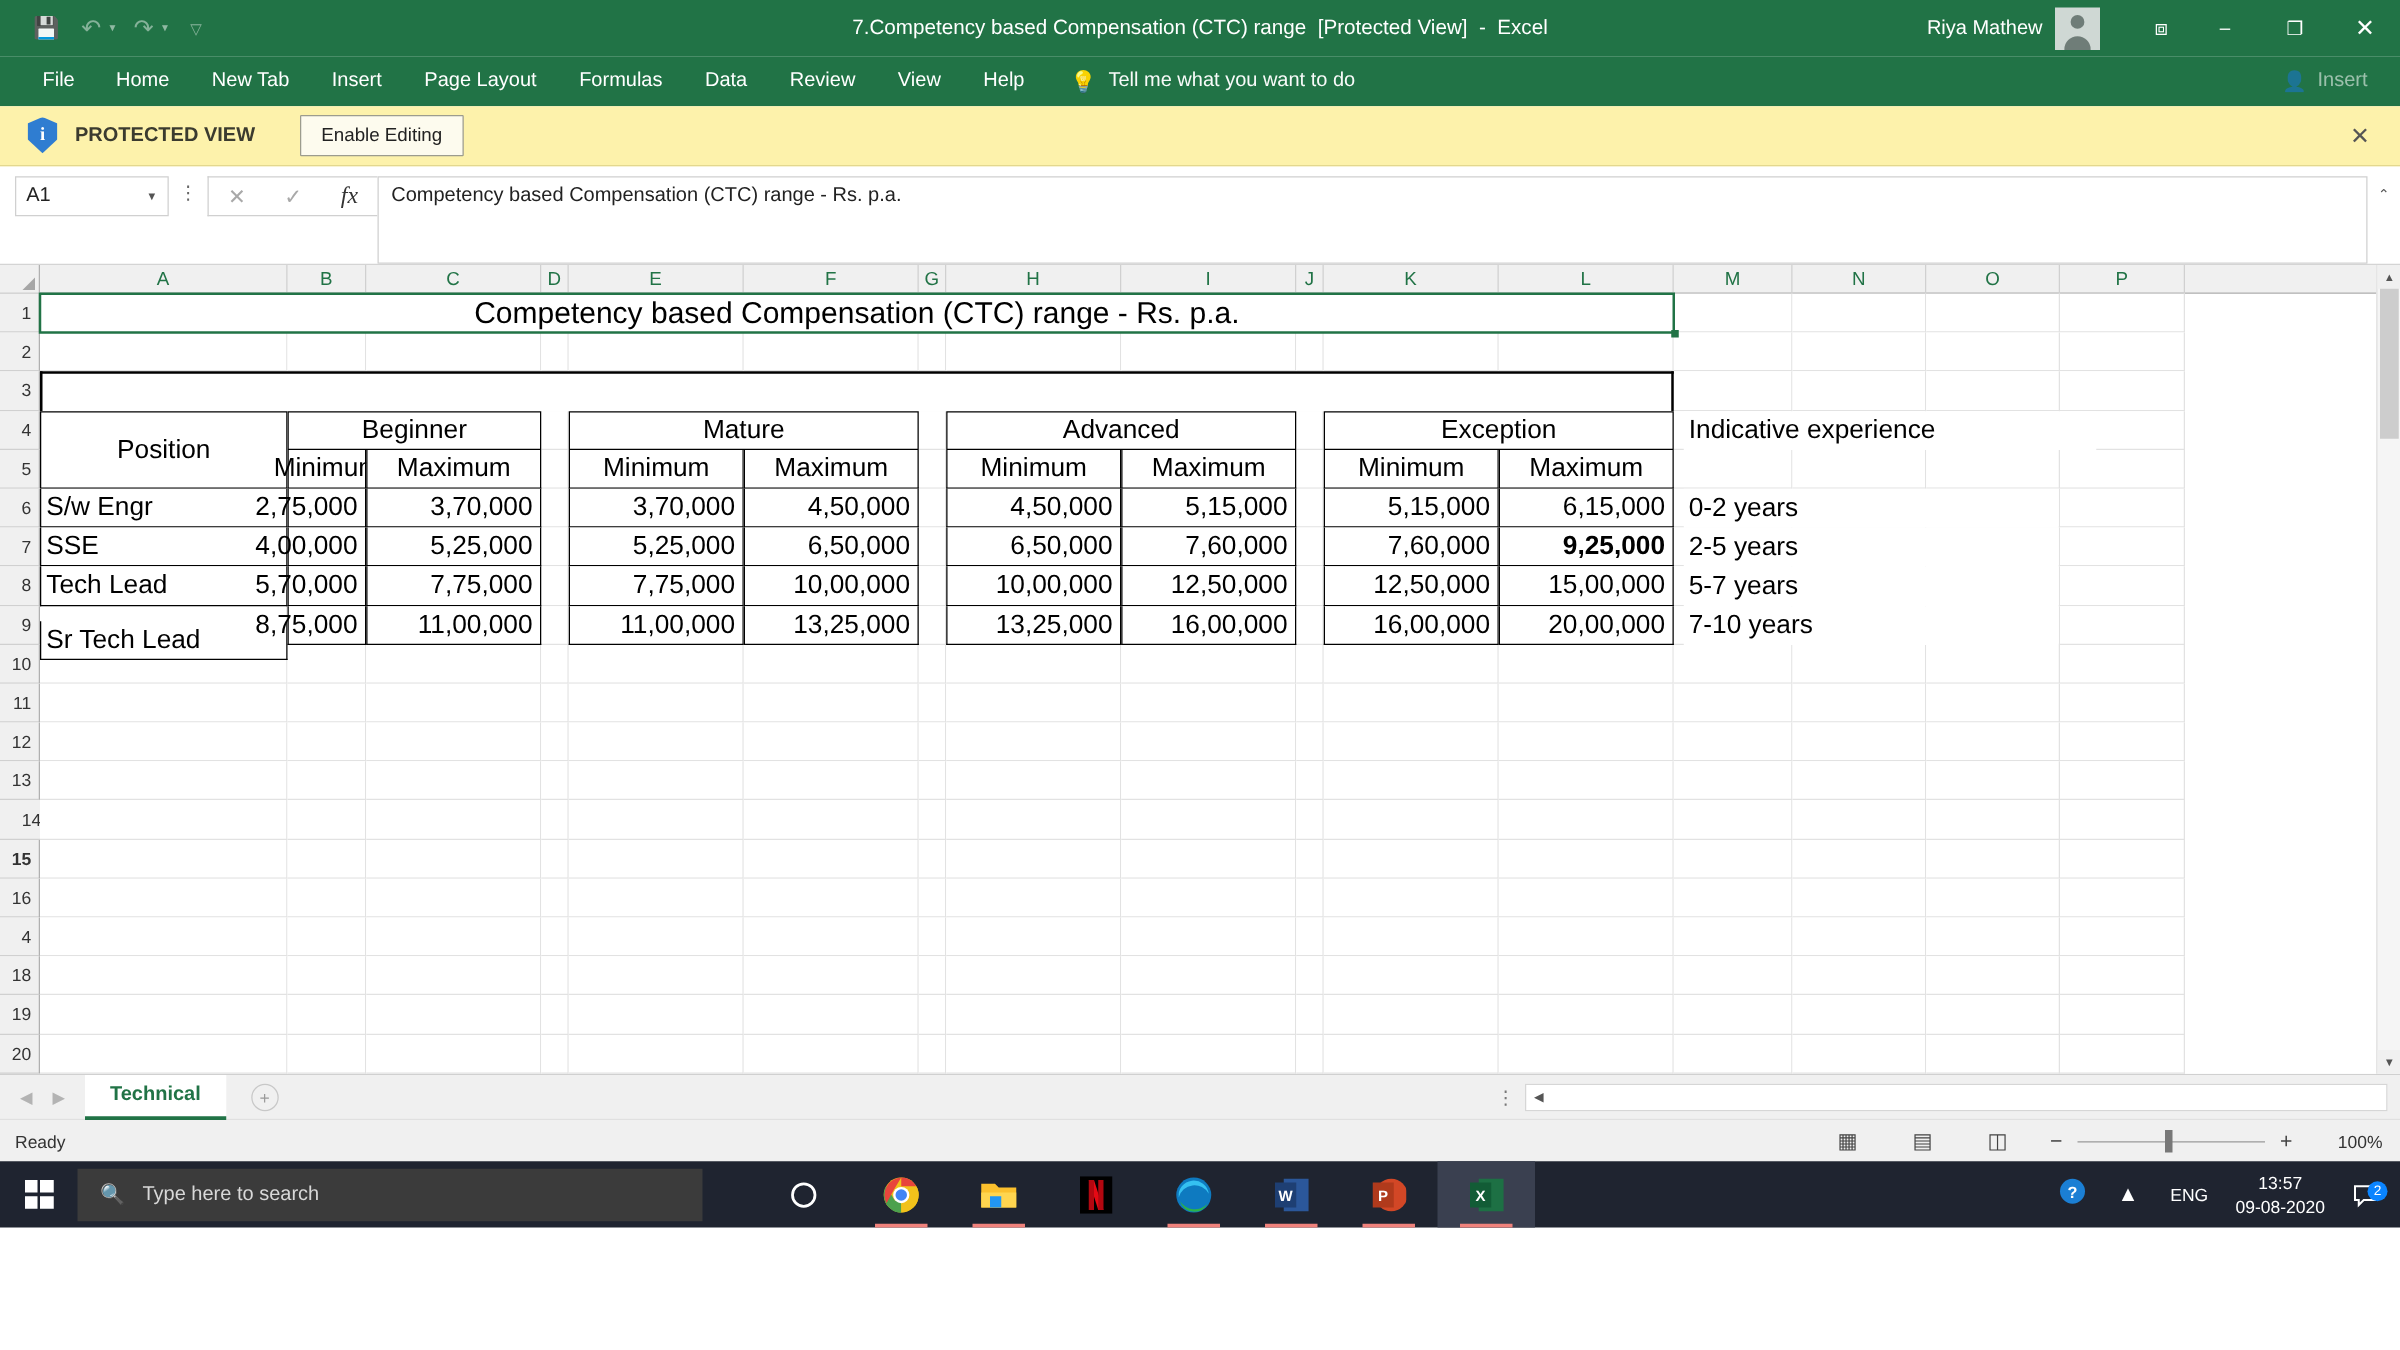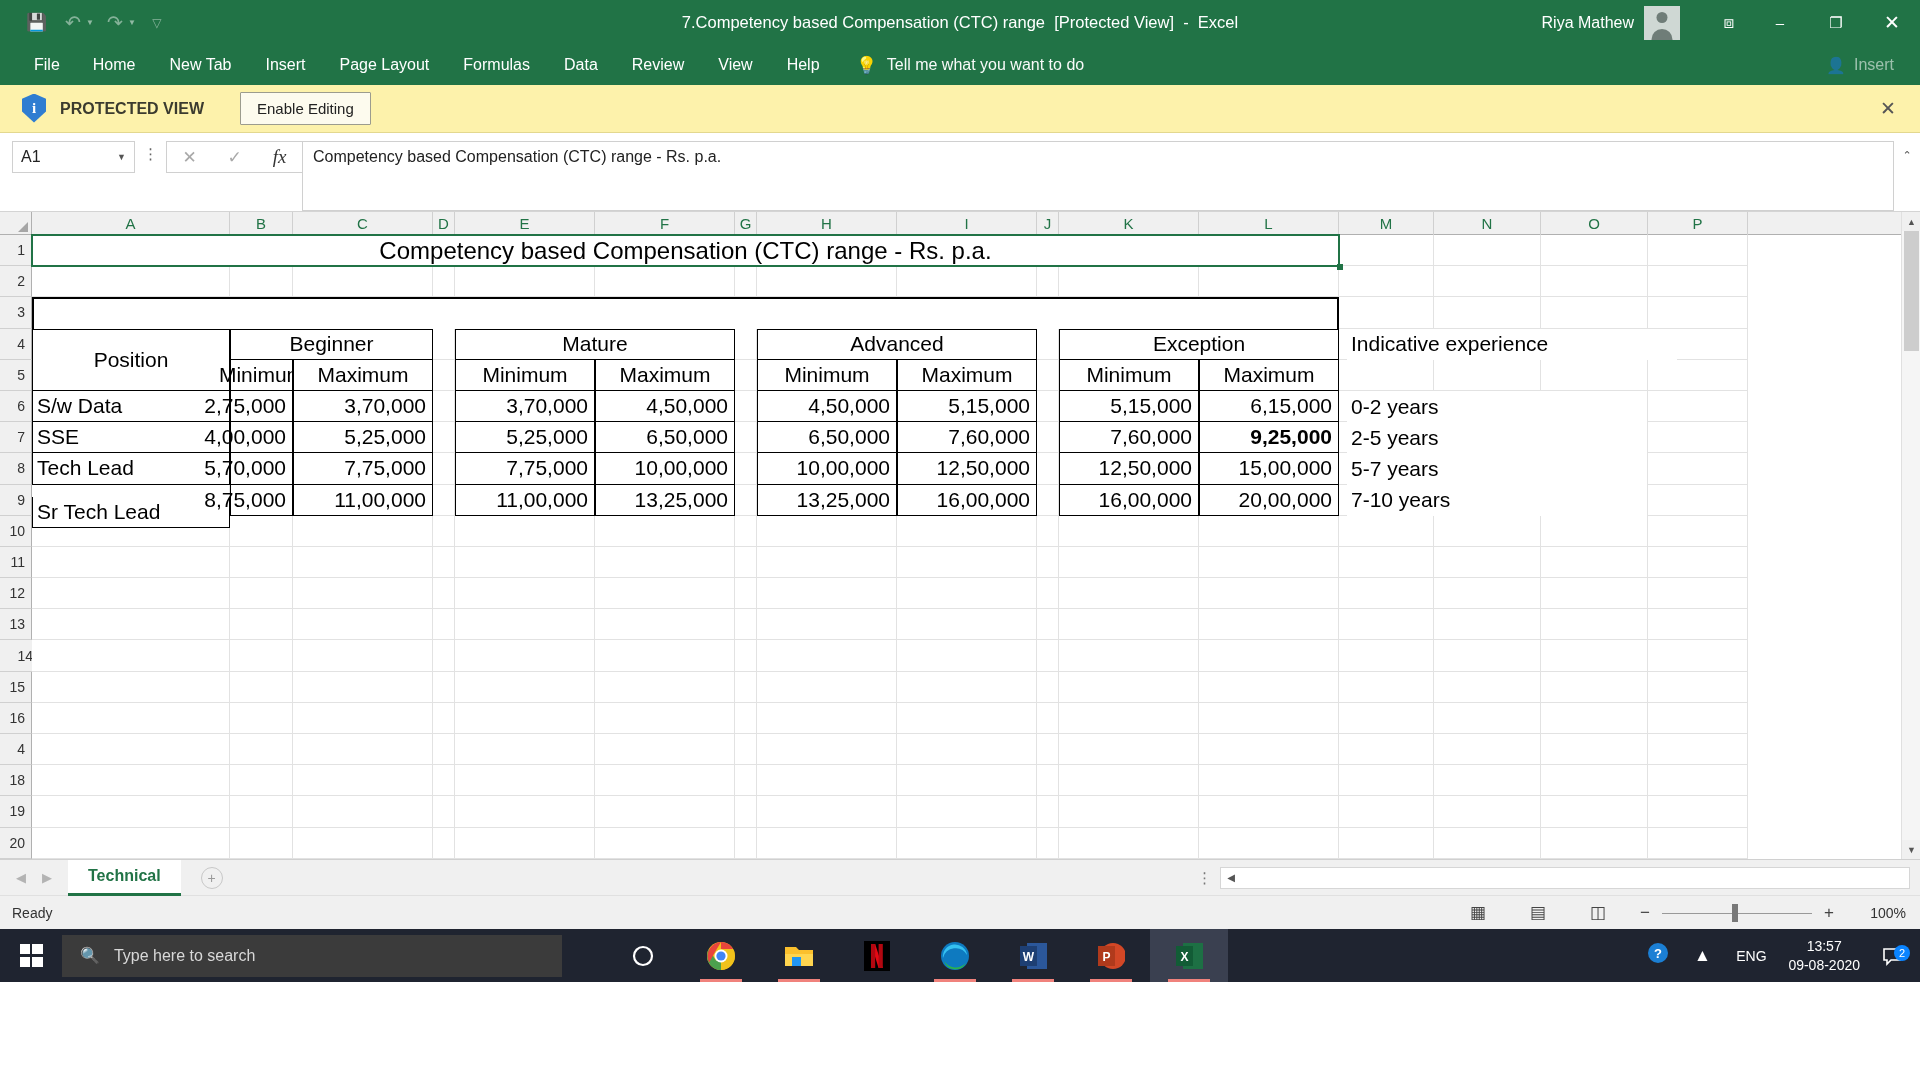--- a/index.html
+++ b/index.html
@@ -361,21 +361,21 @@
         <div class="rowhdr" style="height: 31.2px;">5</div>
         <div class="rowhdr" style="height: 31.2px;">6</div>
         <div class="rowhdr" style="height: 31.2px;">7</div>
         <div class="rowhdr" style="height: 31.2px;">8</div>
         <div class="rowhdr" style="height: 31.2px;">9</div>
         <div class="rowhdr" style="height: 31.2px;">10</div>
         <div class="rowhdr" style="height: 31.2px;">11</div>
         <div class="rowhdr" style="height: 31.2px;">12</div>
         <div class="rowhdr" style="height: 31.2px; padding-left: 16px;">13</div>
         <div class="rowhdr" style="height: 31.2px; padding-left: 33px;">14</div>
-        <div class="rowhdr" style="height: 31.2px;">15</div>
+        <div class="rowhdr" style="height: 31.2px; font-weight: bold;">15</div>
         <div class="rowhdr" style="height: 31.2px;">16</div>
         <div class="rowhdr" style="height: 31.2px;">4</div>
         <div class="rowhdr" style="height: 31.2px;">18</div>
         <div class="rowhdr" style="height: 31.2px;">19</div>
         <div class="rowhdr" style="height: 31.2px; text-align: right;">20</div>
       </div>
     <div class="cells" id="cells">
       <div id="gridrows">
           <div class="gridrow" style="height: 31.2px;">
             <div class="cell" style="width: 198px; height: 31.2px;"></div>
@@ -747,21 +747,21 @@
           <div class="ov ctr bl br bb" style="left: 261px; top: 124.8px; width: 140px; height: 31.2px; font-size: 21px;">Maximum</div>
           <div class="ov ctr bl br bb" style="left: 423px; top: 93.6px; width: 280px; height: 31.2px; font-size: 21px; border-top: 1px solid rgb(0, 0, 0);">Mature</div>
           <div class="ov ctr bl br bb" style="left: 423px; top: 124.8px; width: 140px; height: 31.2px; font-size: 21px;">Minimum</div>
           <div class="ov ctr bl br bb" style="left: 563px; top: 124.8px; width: 140px; height: 31.2px; font-size: 21px;">Maximum</div>
           <div class="ov ctr bl br bb" style="left: 725px; top: 93.6px; width: 280px; height: 31.2px; font-size: 21px; border-top: 1px solid rgb(0, 0, 0);">Advanced</div>
           <div class="ov ctr bl br bb" style="left: 725px; top: 124.8px; width: 140px; height: 31.2px; font-size: 21px;">Minimum</div>
           <div class="ov ctr bl br bb" style="left: 865px; top: 124.8px; width: 140px; height: 31.2px; font-size: 21px;">Maximum</div>
           <div class="ov ctr bl br bb" style="left: 1027px; top: 93.6px; width: 280px; height: 31.2px; font-size: 21px; border-top: 1px solid rgb(0, 0, 0);">Exception</div>
           <div class="ov ctr bl br bb" style="left: 1027px; top: 124.8px; width: 140px; height: 31.2px; font-size: 21px;">Minimum</div>
           <div class="ov ctr bl br bb" style="left: 1167px; top: 124.8px; width: 140px; height: 31.2px; font-size: 21px;">Maximum</div>
-          <div class="ov left bl br bb" style="left: 0px; top: 156px; width: 198px; height: 31.2px; font-size: 21px;">S/w Data</div>
+          <div class="ov left bl br bb" style="left: 0px; top: 156px; width: 198px; height: 31.2px; font-size: 21px;">S/w Engr</div>
           <div class="ov right bl br bb" style="left: 198px; top: 156px; width: 63px; height: 31.2px; font-size: 21px;">2,75,000</div>
           <div class="ov right bl br bb" style="left: 261px; top: 156px; width: 140px; height: 31.2px; font-size: 21px;">3,70,000</div>
           <div class="ov right bl br bb" style="left: 423px; top: 156px; width: 140px; height: 31.2px; font-size: 21px;">3,70,000</div>
           <div class="ov right bl br bb" style="left: 563px; top: 156px; width: 140px; height: 31.2px; font-size: 21px;">4,50,000</div>
           <div class="ov right bl br bb" style="left: 725px; top: 156px; width: 140px; height: 31.2px; font-size: 21px;">4,50,000</div>
           <div class="ov right bl br bb" style="left: 865px; top: 156px; width: 140px; height: 31.2px; font-size: 21px;">5,15,000</div>
           <div class="ov right bl br bb" style="left: 1027px; top: 156px; width: 140px; height: 31.2px; font-size: 21px;">5,15,000</div>
           <div class="ov right bl br bb" style="left: 1167px; top: 156px; width: 140px; height: 31.2px; font-size: 21px;">6,15,000</div>
           <div class="ov left" style="left: 1315px; top: 156px; width: 300px; height: 31.2px; font-size: 21px;">0-2 years</div>
           <div class="ov left bl br bb" style="left: 0px; top: 187.2px; width: 198px; height: 31.2px; font-size: 21px;">SSE</div>

